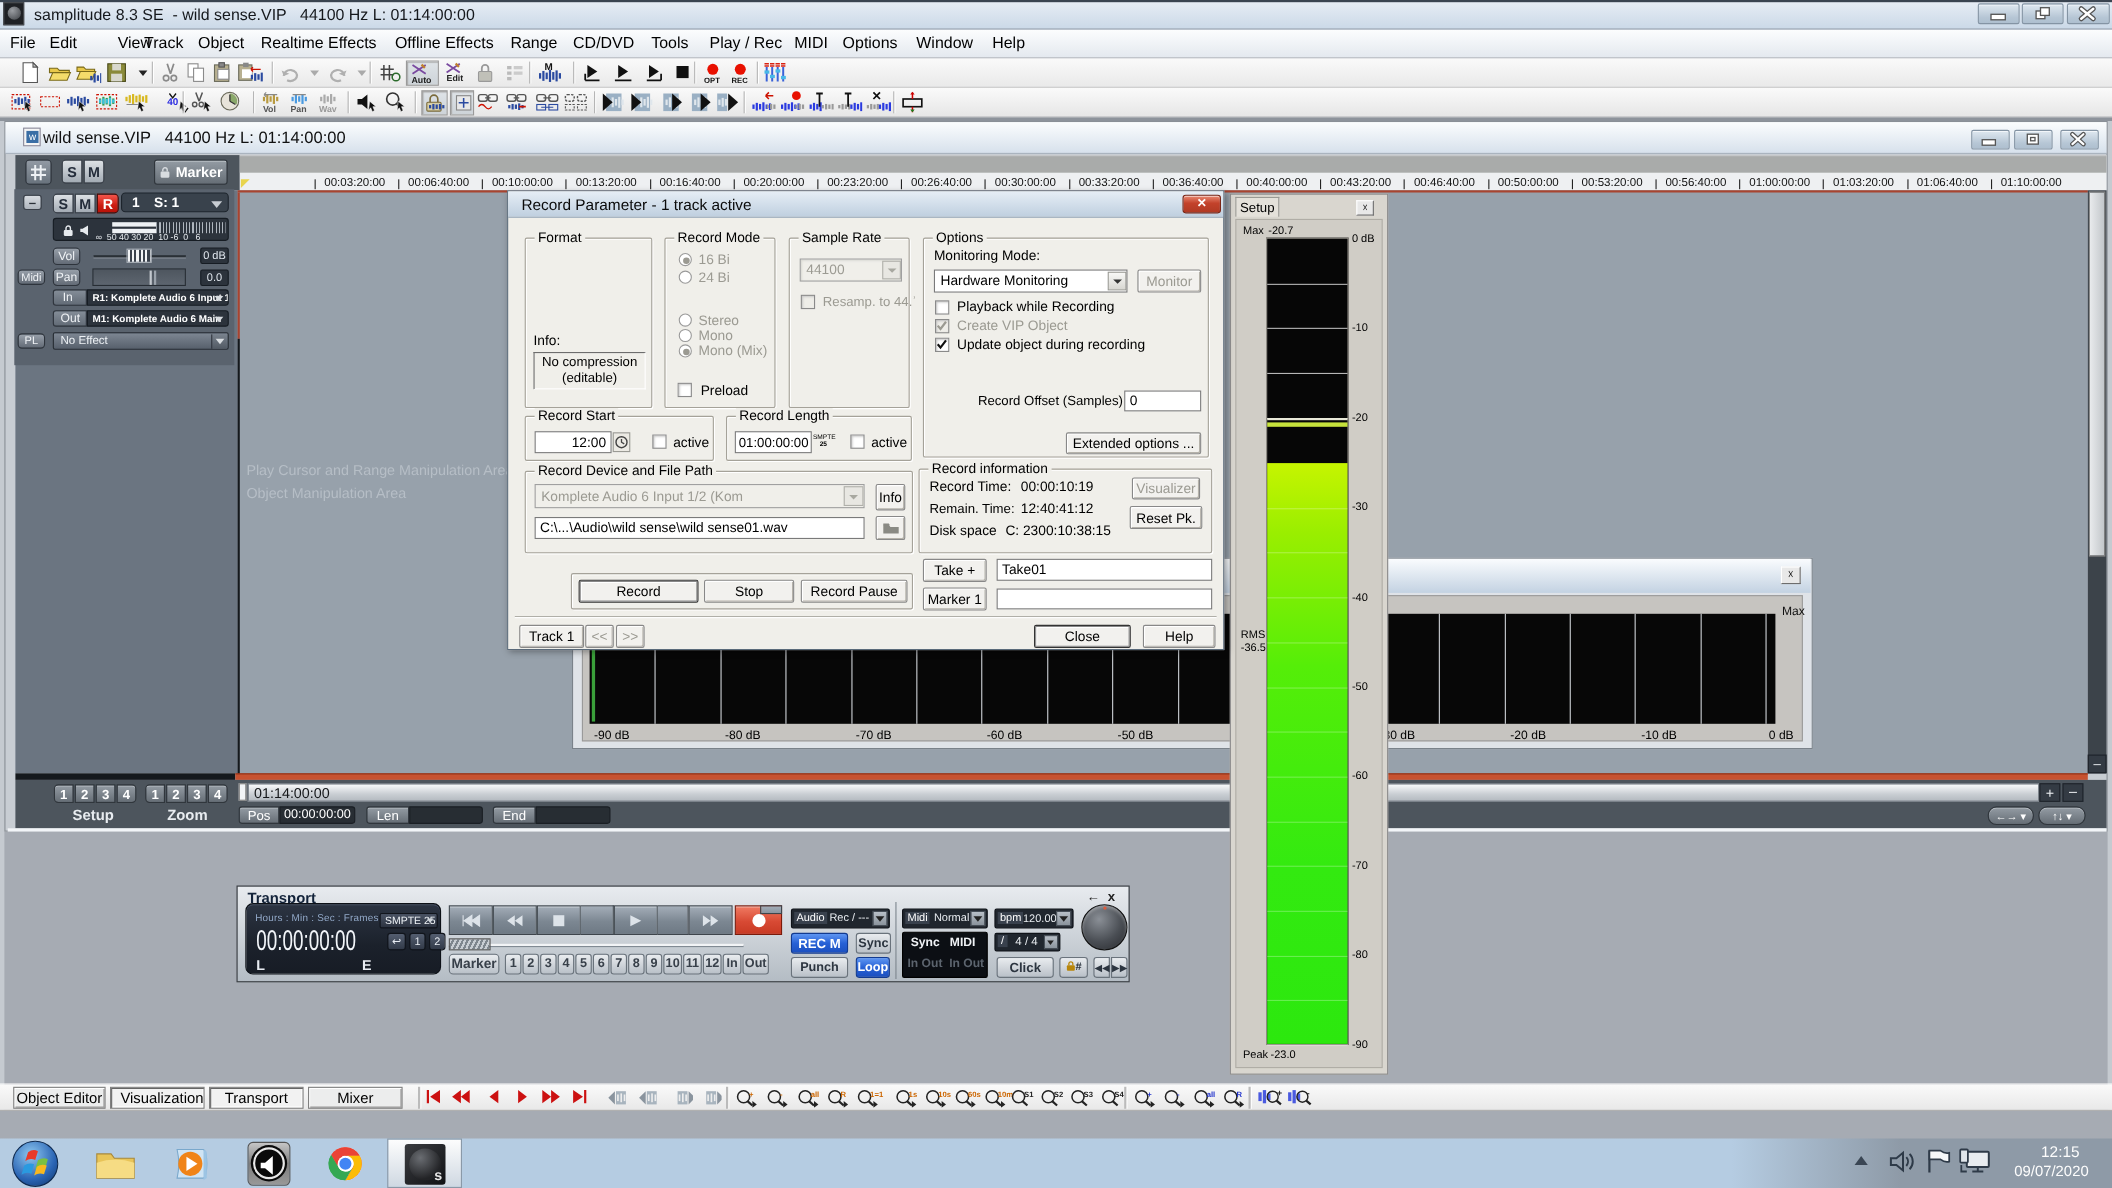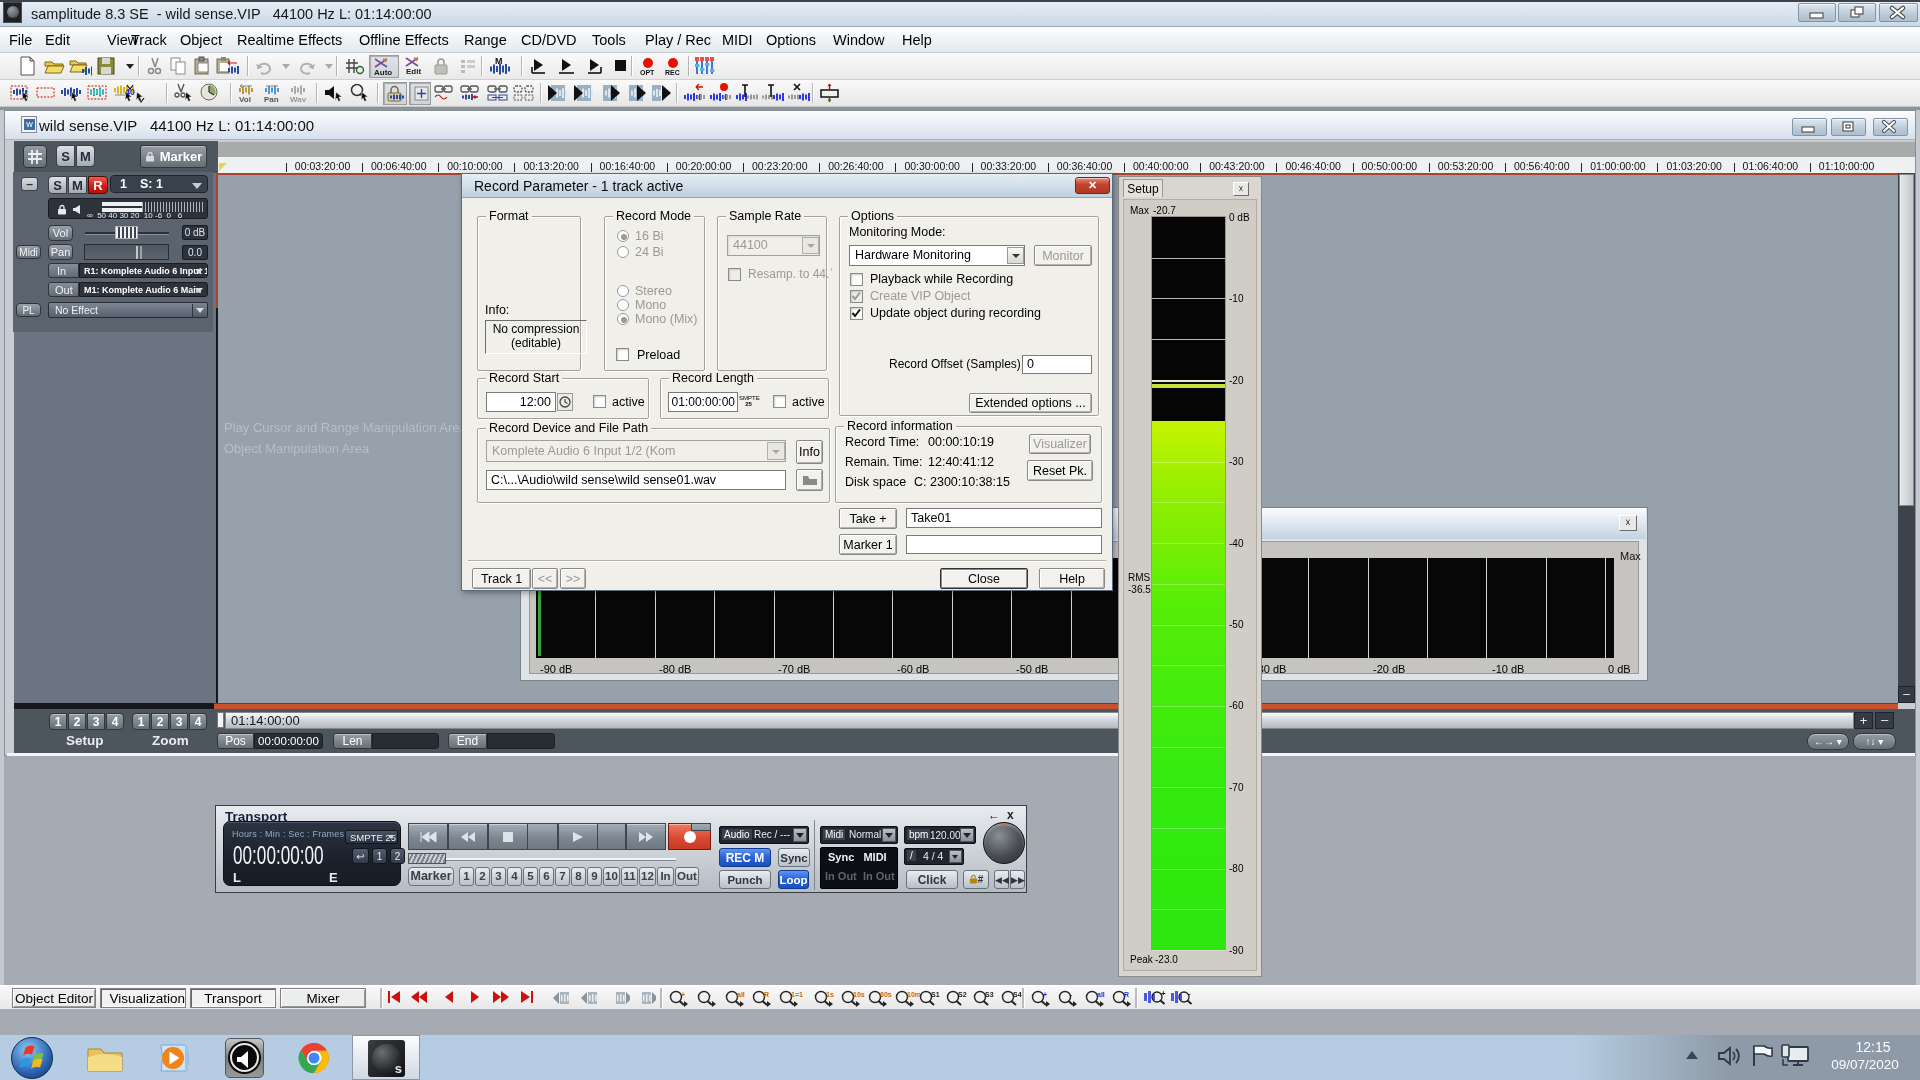--- a/index.html
+++ b/index.html
@@ -236,21 +236,21 @@
           <rect x="2" y="6" width="2" height="4" fill="#d8b820"></rect>
           <rect x="5" y="4.5" width="2" height="7" fill="#d8b820"></rect>
           <rect x="8" y="3.5" width="2" height="9" fill="#d8b820"></rect>
           <rect x="11" y="5" width="2" height="6" fill="#d8b820"></rect>
           <rect x="14" y="4" width="2" height="8" fill="#d8b820"></rect>
           <rect x="17" y="5.5" width="2" height="5" fill="#d8b820"></rect>
           <rect x="20" y="4.5" width="2" height="7" fill="#d8b820"></rect>
           <path d="M3 13 h14" stroke="#888"></path>
           <path d="M14 10 l6 5 -3 0 1.5 3.5 -2 1 -1.5-3.5 -2 2.5 z" fill="#111" stroke="#fff" stroke-width=".5"></path>
         </svg></div>
-      <div class="abs" style="left:123px;top:2px;width:24px;height:23px;"><svg width="24" height="22" viewBox="0 0 24 22">
+      <div class="abs" style="left:150px;top:2px;width:24px;height:23px;"><svg width="24" height="22" viewBox="0 0 24 22">
           <text x="2" y="13" font-size="9" font-weight="bold" fill="#2a2ae0" font-family="Liberation Sans">40</text>
           <path d="M4 3 l3 4 3-4 M15 16 l3 4 3-4" stroke="#111" stroke-width="1.2" fill="none"></path>
           <path d="M14 10 l6 5 -3 0 1.5 3.5 -2 1 -1.5-3.5 -2 2.5 z" fill="#111" stroke="#fff" stroke-width=".5"></path>
         </svg></div>
       <div class="abs" style="left:166px;top:3px;width:1px;height:20px;background:#b5b5b5;box-shadow:1px 0 0 #fff;"></div>
       <div class="abs" style="left:172px;top:2px;width:24px;height:23px;"><svg width="24" height="22" viewBox="0 0 24 22">
           <path d="M6 2 l3 8 M12 2 l-3 8" stroke="#555" stroke-width="1.4" fill="none"></path>
           <circle cx="5" cy="13" r="2" fill="none" stroke="#555" stroke-width="1.3"></circle>
           <circle cx="11" cy="13" r="2" fill="none" stroke="#555" stroke-width="1.3"></circle>
           <path d="M14 10 l6 5 -3 0 1.5 3.5 -2 1 -1.5-3.5 -2 2.5 z" fill="#111" stroke="#fff" stroke-width=".5"></path>
@@ -850,21 +850,21 @@
   <div class="abs" style="left:36px;top:777px;font-size:10px;">-23.0</div>
 </div>
 
 <div id="dialog" class="abs" style="left:461px;top:173px;width:652px;height:418px;background:#f0efea;border:1px solid #5a6a7a;box-shadow:2px 2px 6px rgba(0,0,0,.35);font-size:12.5px;">
 
   <div class="abs" style="left:0;top:0;width:650px;height:24px;background:linear-gradient(#e6eef6,#bfcfdf);border-bottom:1px solid #98a8b8;">
     <div class="abs" style="left:12px;top:4px;font-size:14px;color:#0a0a0a;">Record Parameter - 1 track active</div>
     <div class="abs" style="left:613px;top:3px;width:35px;height:17px;background:linear-gradient(#e98973,#c3422b 45%,#b03a24);border:1px solid #7a2515;border-radius:3px;color:#fff;font-size:11px;font-weight:bold;text-align:center;line-height:15px;box-shadow:inset 0 1px 0 rgba(255,255,255,.5);">✕</div>
   </div>
 
-  <div class="abs groupbox" style="left:15px;top:42px;width:104px;height:155px;">
+  <div class="abs groupbox" style="left:15px;top:42px;width:116px;height:155px;">
     <div class="glabel">Format</div>
     <div class="abs" style="left:7px;top:86px;">Info:</div>
   </div>
   <div class="abs sunken" style="left:23px;top:146px;width:102px;height:34px;text-align:center;padding-top:1px;font-size:12px;">No compression<br>(editable)</div>
 
   <div class="abs groupbox" style="left:142px;top:42px;width:101px;height:155px;">
     <div class="glabel">Record Mode</div>
     <div class="radio" style="left:12px;top:13px;">
           <div style="margin:3px;width:6px;height:6px;border-radius:50%;background:#9b9a92;"></div>
         </div>
@@ -950,20 +950,25 @@
     <div class="btn abs" style="left:318px;top:11px;width:27px;height:24px;">Info</div>
     <div class="abs" style="left:8px;top:41px;width:300px;height:20px;background:#fff;border:1px solid #7a7a7a;padding:2px 0 0 4px;">C:\...\Audio\wild sense\wild sense01.wav</div>
     <div class="btn abs" style="left:318px;top:40px;width:27px;height:22px;">
           <svg width="16" height="12" viewBox="0 0 16 12">
             <path d="M1 3 h5 l1.5 2 H15 v6 H1 z" fill="#8a8a84"></path>
             <path d="M1 2 h5 l1 1.5 h-6 z" fill="#8a8a84"></path>
           </svg>
         </div>
   </div>
 
+  <div class="abs groupbox" style="left:57px;top:347px;width:311px;height:33px;">
+    <div class="btn abs" style="left:6px;top:5px;width:109px;height:21px;border-color:#333;box-shadow:inset 0 0 0 1px #888, inset 2px 2px 0 #fff;">Record</div>
+    <div class="btn abs" style="left:120px;top:5px;width:82px;height:21px;">Stop</div>
+    <div class="btn abs" style="left:208px;top:5px;width:97px;height:21px;">Record Pause</div>
+  </div>
 
   <div class="abs groupbox" style="left:373px;top:252px;width:267px;height:77px;">
     <div class="glabel">Record information</div>
     <div class="abs" style="left:9px;top:8px;">Record Time:</div>
     <div class="abs" style="left:92px;top:8px;">00:00:10:19</div>
     <div class="abs" style="left:9px;top:28px;font-size:12px;">Remain. Time:</div>
     <div class="abs" style="left:92px;top:28px;">12:40:41:12</div>
     <div class="abs" style="left:9px;top:48px;">Disk space</div>
     <div class="abs" style="left:78px;top:48px;">C: 2300:10:38:15</div>
     <div class="btn abs dtxt" style="left:193px;top:7px;width:62px;height:20px;">Visualizer</div>

